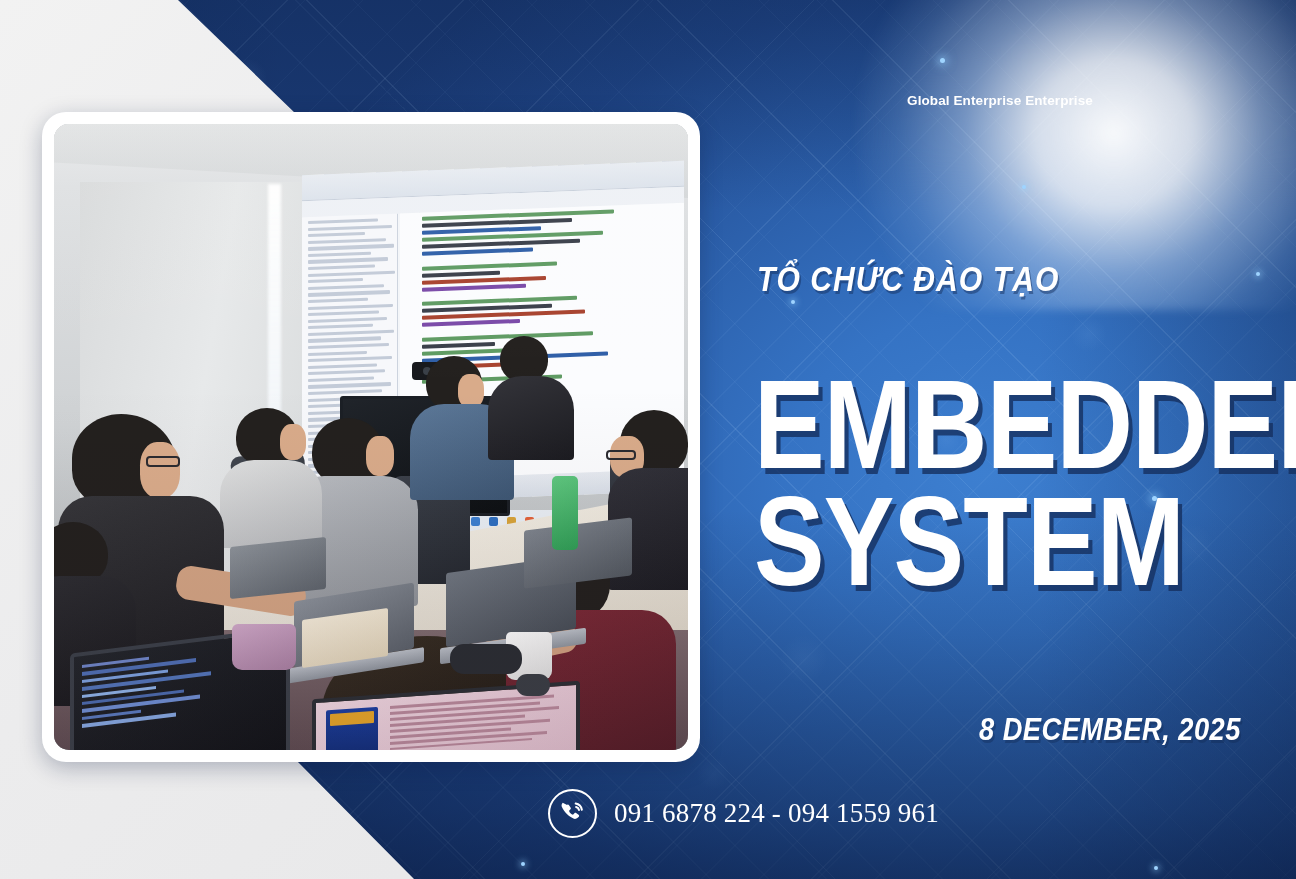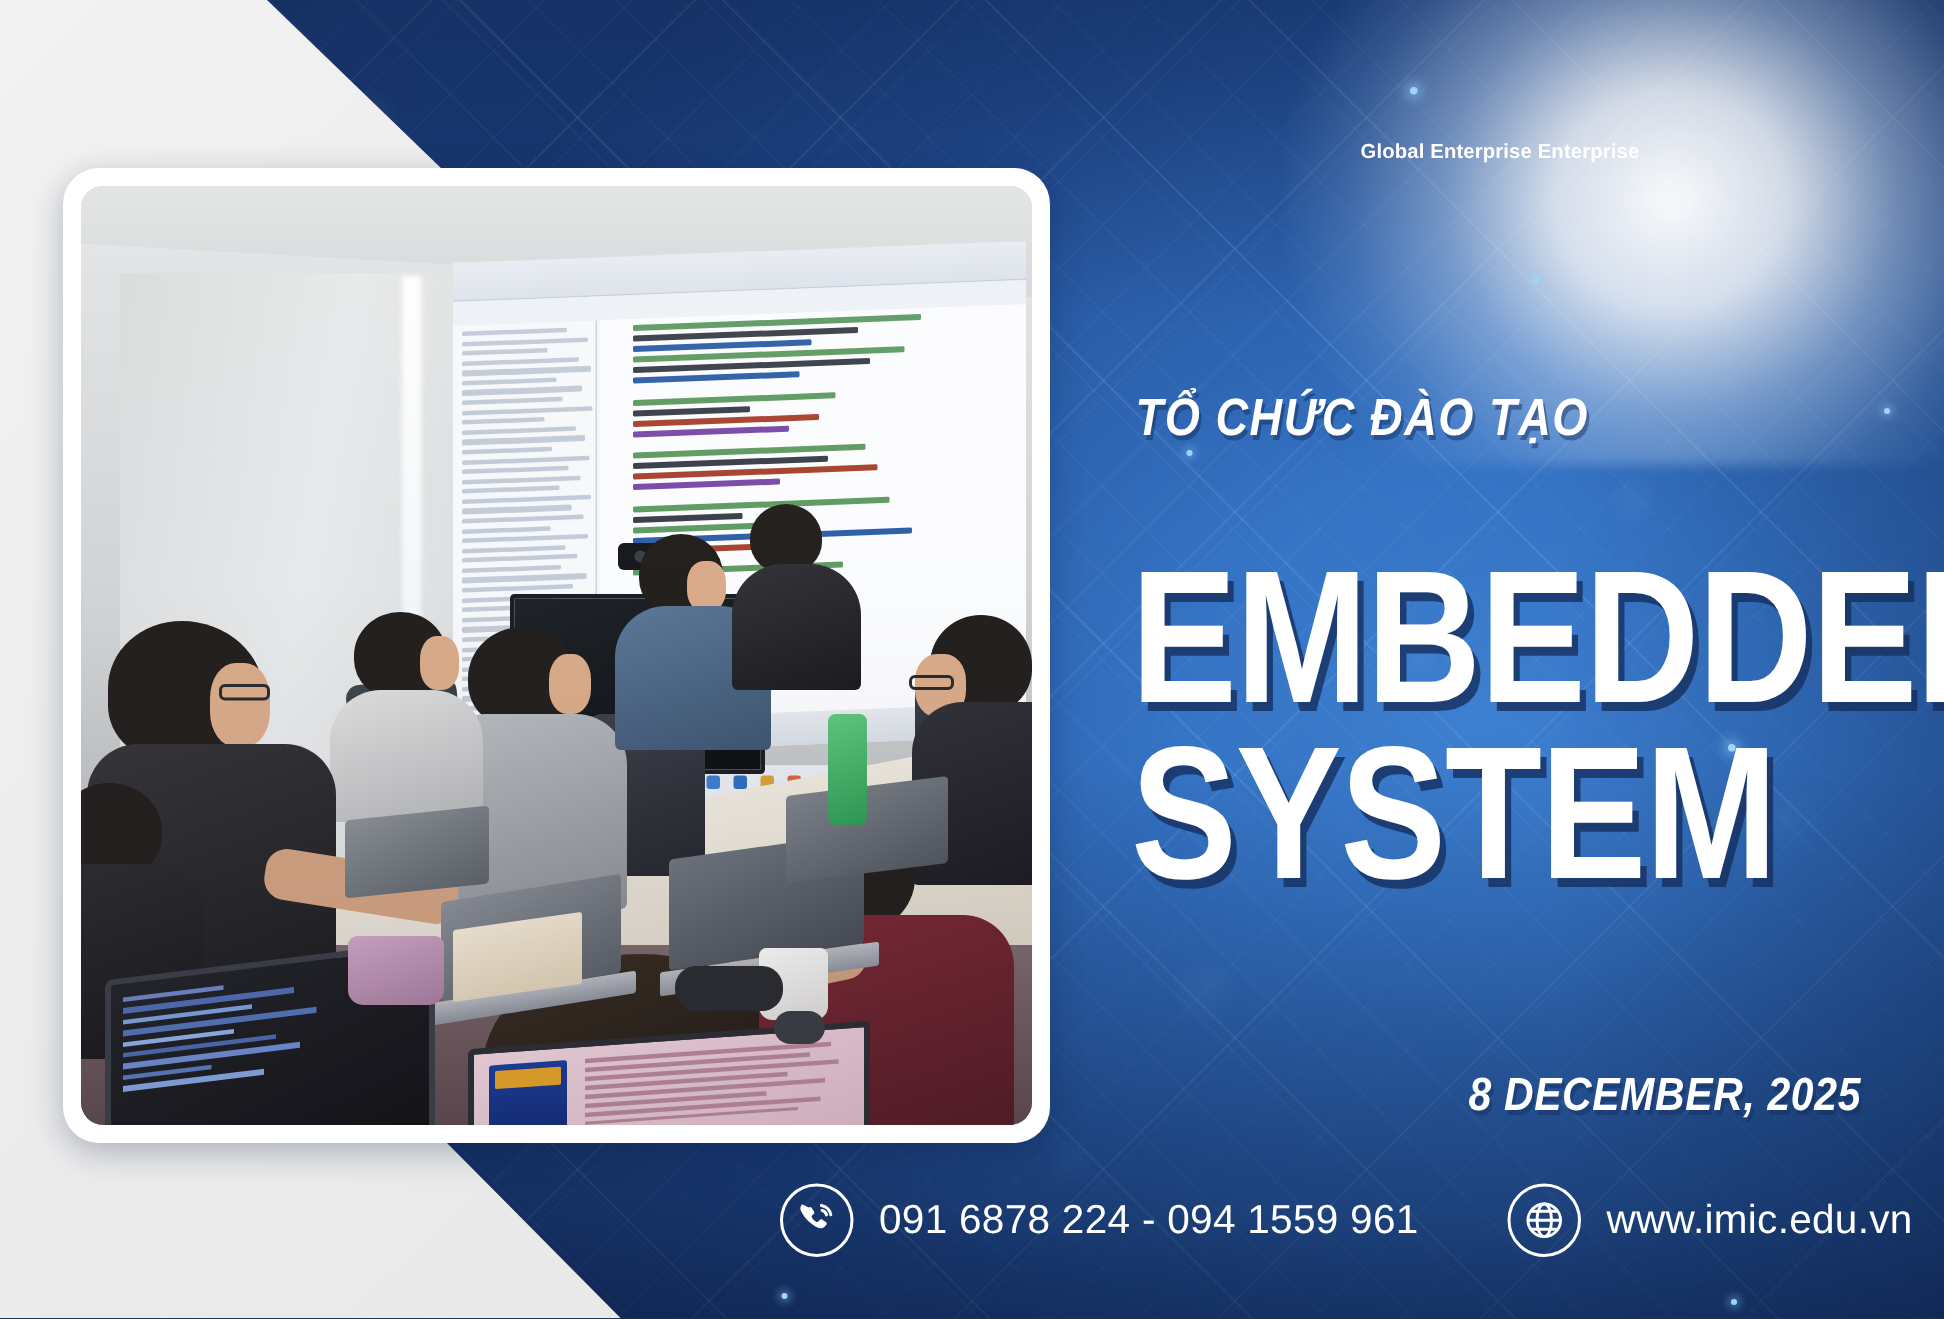--- a/index.html
+++ b/index.html
@@ -166,21 +166,21 @@
 
   .date{
     position:absolute; left:979px; top:712px;
     font-size:31px; font-weight:bold; font-style:italic; color:#ffffff;
     letter-spacing:0.5px; transform:scaleX(0.88); transform-origin:left center;
     text-shadow:2px 3px 0 rgba(18,42,86,0.40);
   }
 
   .footer{ position:absolute; left:0; bottom:30px; width:100%; height:60px; }
   .fitem{ position:absolute; display:flex; align-items:center; gap:17px; }
-  .fitem.phone{ left:520px; top:0; }
+  .fitem.phone{ left:548px; top:0;font-family:Liberation Serif, serif; }
   .fitem.web{ left:1005px; top:0; }
   .ficon{ width:49px; height:49px; border-radius:50%; border:2.2px solid #ffffff;
           display:flex; align-items:center; justify-content:center; flex:0 0 auto; }
   .ftext{ font-size:27px; color:#ffffff; font-weight:normal; letter-spacing:0.2px; white-space:nowrap; }
 </style>
 </head>
 <body>
 
 <div id="poster">
 
@@ -468,27 +468,15 @@
     <div class="fitem phone">
       <div class="ficon">
         <svg width="27" height="27" viewBox="0 0 24 24" fill="none" stroke="#ffffff" stroke-width="1.8" stroke-linecap="round" stroke-linejoin="round">
           <path d="M7.2 4.4c.5-.5 1.3-.4 1.7.2l1.5 2.2c.3.5.2 1.1-.2 1.5l-.9.8c-.3.3-.4.7-.2 1.1.5 1.1 1.6 2.2 2.7 2.7.4.2.8.1 1.1-.2l.8-.9c.4-.4 1-.5 1.5-.2l2.2 1.5c.6.4.7 1.2.2 1.7l-1 1c-1 1-2.5 1.3-3.8.7-2-.9-4.3-2.5-6-4.2-1.7-1.7-3.3-4-4.2-6-.6-1.3-.3-2.8.7-3.8z" fill="#ffffff" stroke="none"></path>
           <path d="M15.2 6.2c1.3.3 2.3 1.3 2.6 2.6"></path>
           <path d="M14.8 3.2c2.8.5 5 2.7 5.5 5.5"></path>
         </svg>
       </div>
       <div class="ftext">091 6878 224 - 094 1559 961</div>
     </div>
-    <div class="fitem web">
-      <div class="ficon">
-        <svg width="29" height="29" viewBox="0 0 24 24" fill="none" stroke="#ffffff" stroke-width="1.6">
-          <circle cx="12" cy="12" r="9"></circle>
-          <ellipse cx="12" cy="12" rx="4" ry="9"></ellipse>
-          <line x1="3" y1="12" x2="21" y2="12"></line>
-          <line x1="4.6" y1="7" x2="19.4" y2="7"></line>
-          <line x1="4.6" y1="17" x2="19.4" y2="17"></line>
-        </svg>
-      </div>
-      <div class="ftext">www.imic.edu.vn</div>
-    </div>
   </div>
 
 </div>
 
 </body></html>

